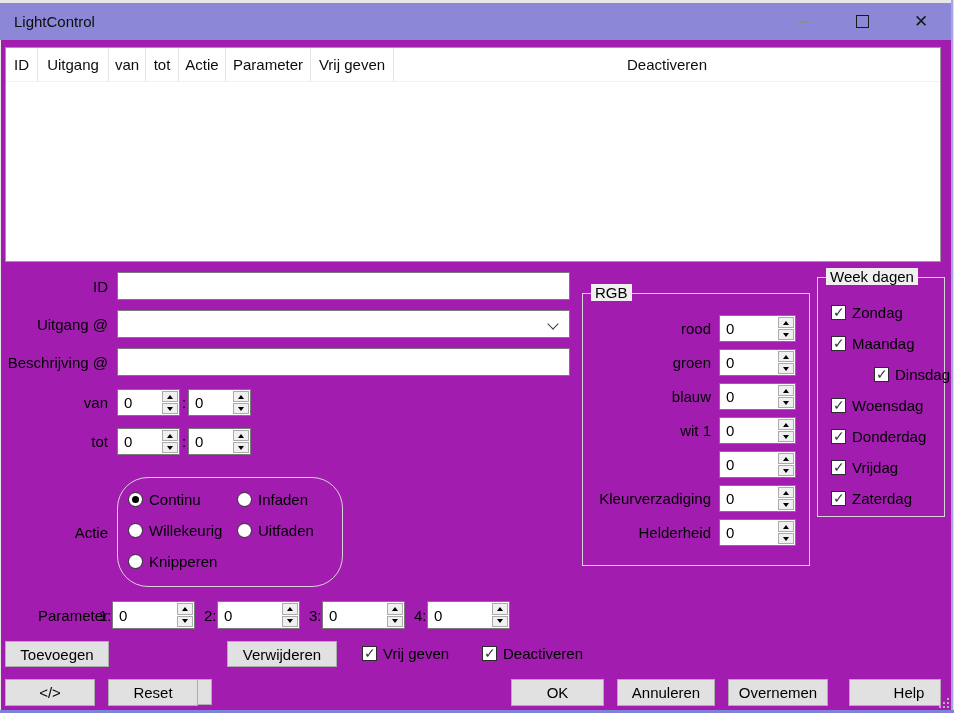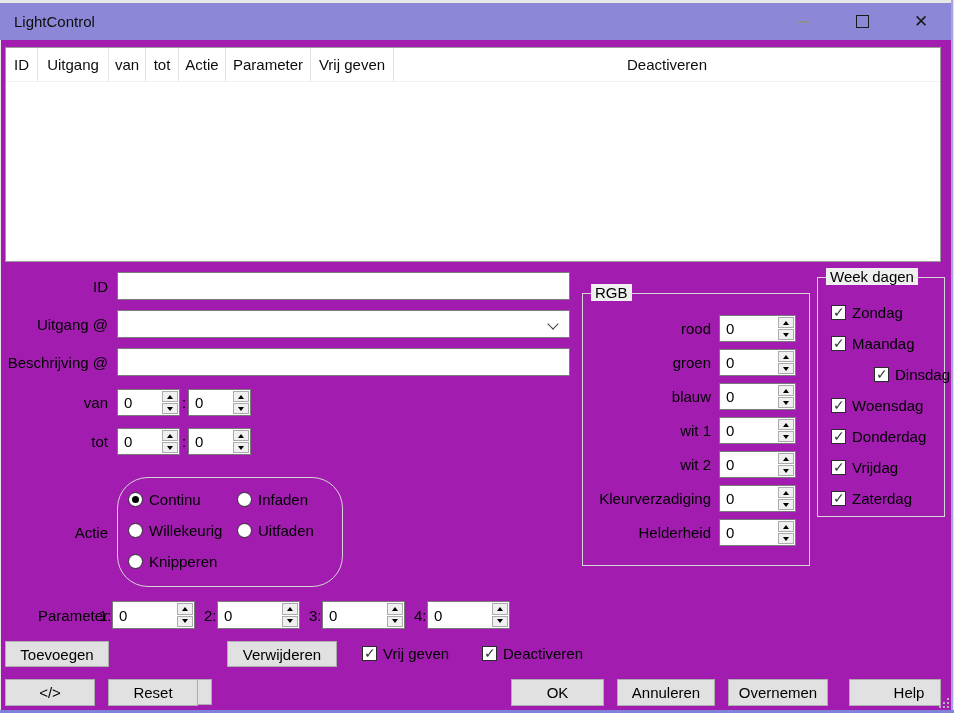--- a/index.html
+++ b/index.html
@@ -288,21 +288,20 @@
       <span class="updown">
           <span class="sbtn">
             <i class="tri-up"></i>
           </span>
           <span class="sbtn">
             <i class="tri-dn"></i>
           </span>
         </span>
     </div>
 
-    <div class="flabel" style="left:0;width:128px;top:157px;height:27px;">wit 2</div>
     <div class="spin" style="left:136px;top:157px;width:77px;">
       <span class="val">0</span>
       <span class="updown">
           <span class="sbtn">
             <i class="tri-up"></i>
           </span>
           <span class="sbtn">
             <i class="tri-dn"></i>
           </span>
         </span>

